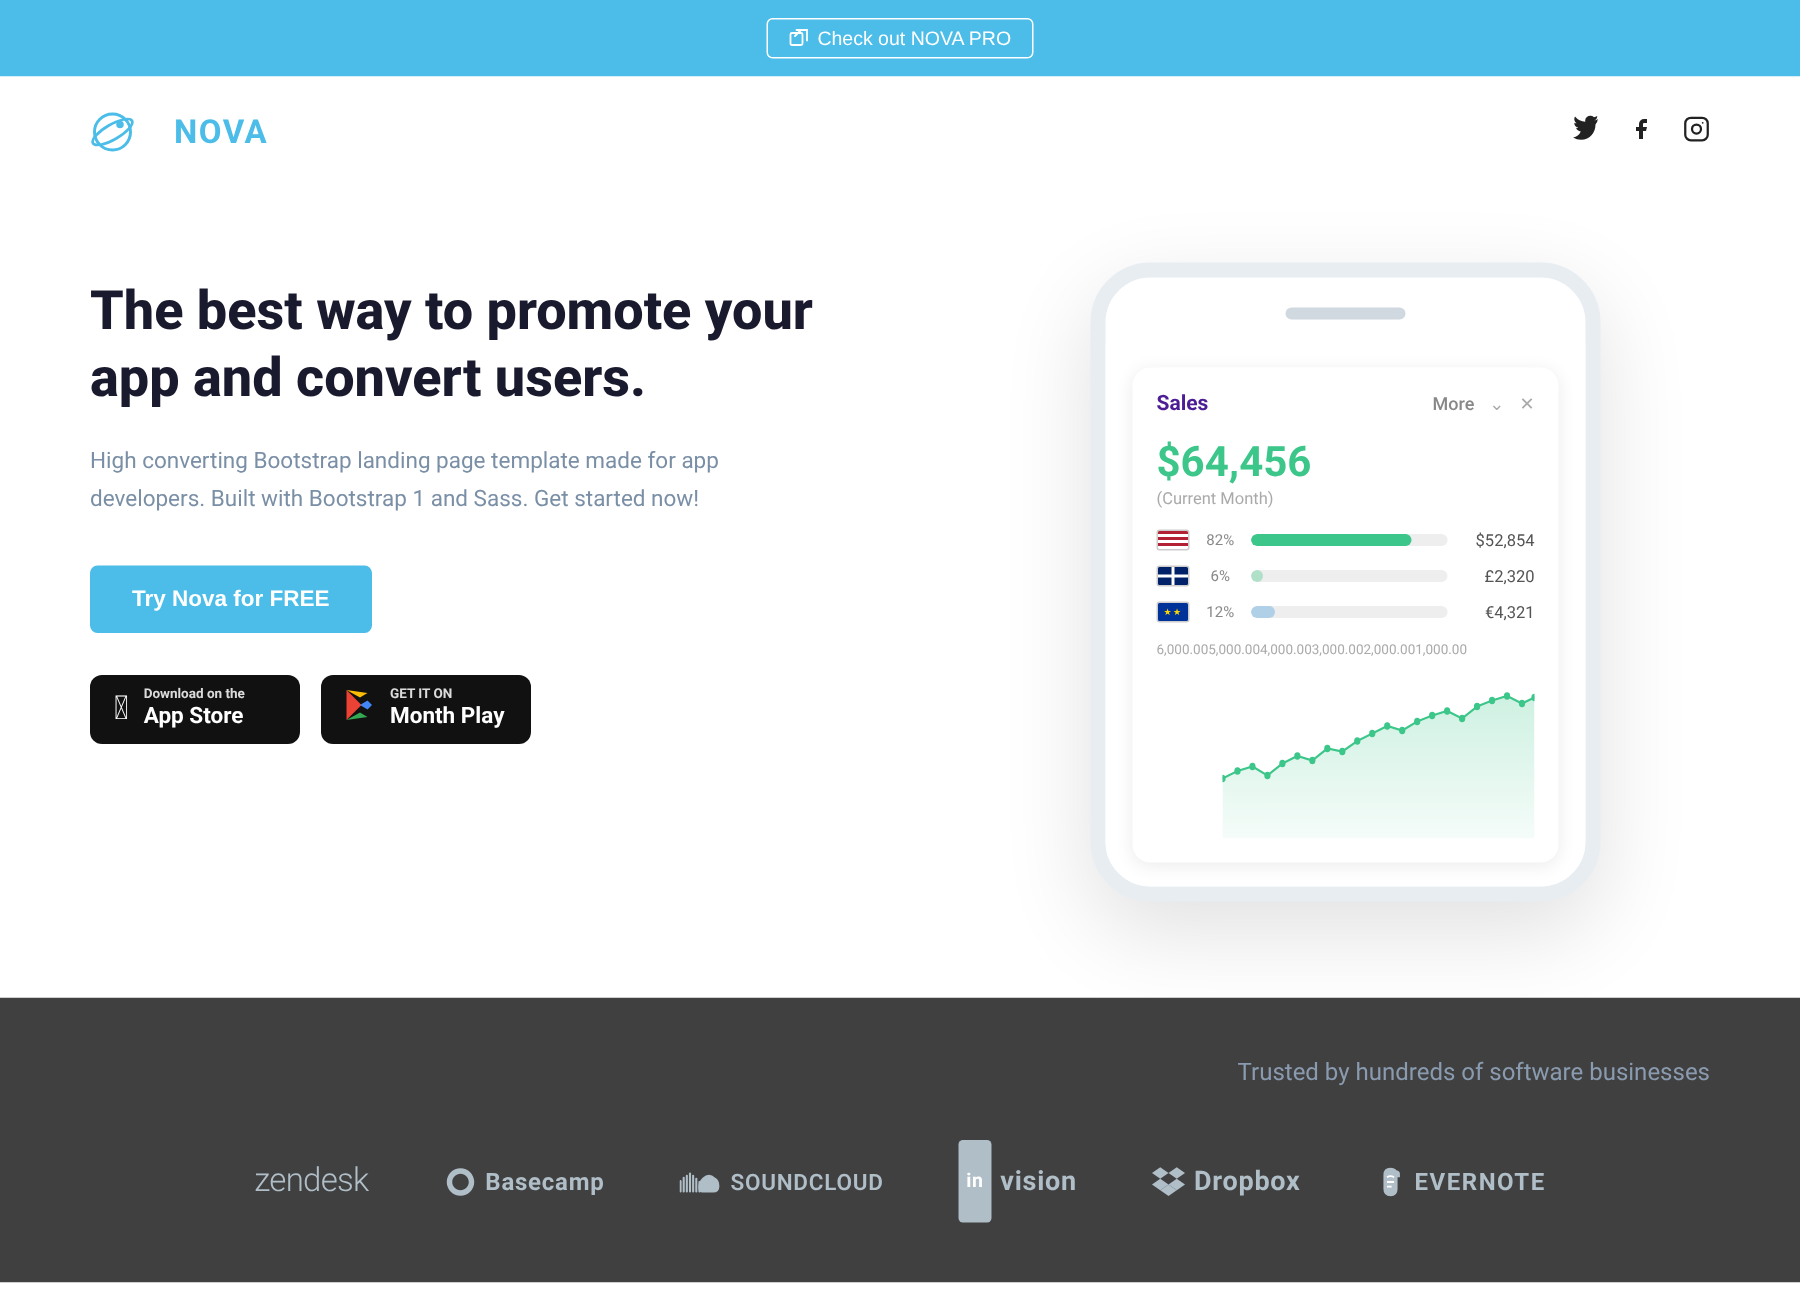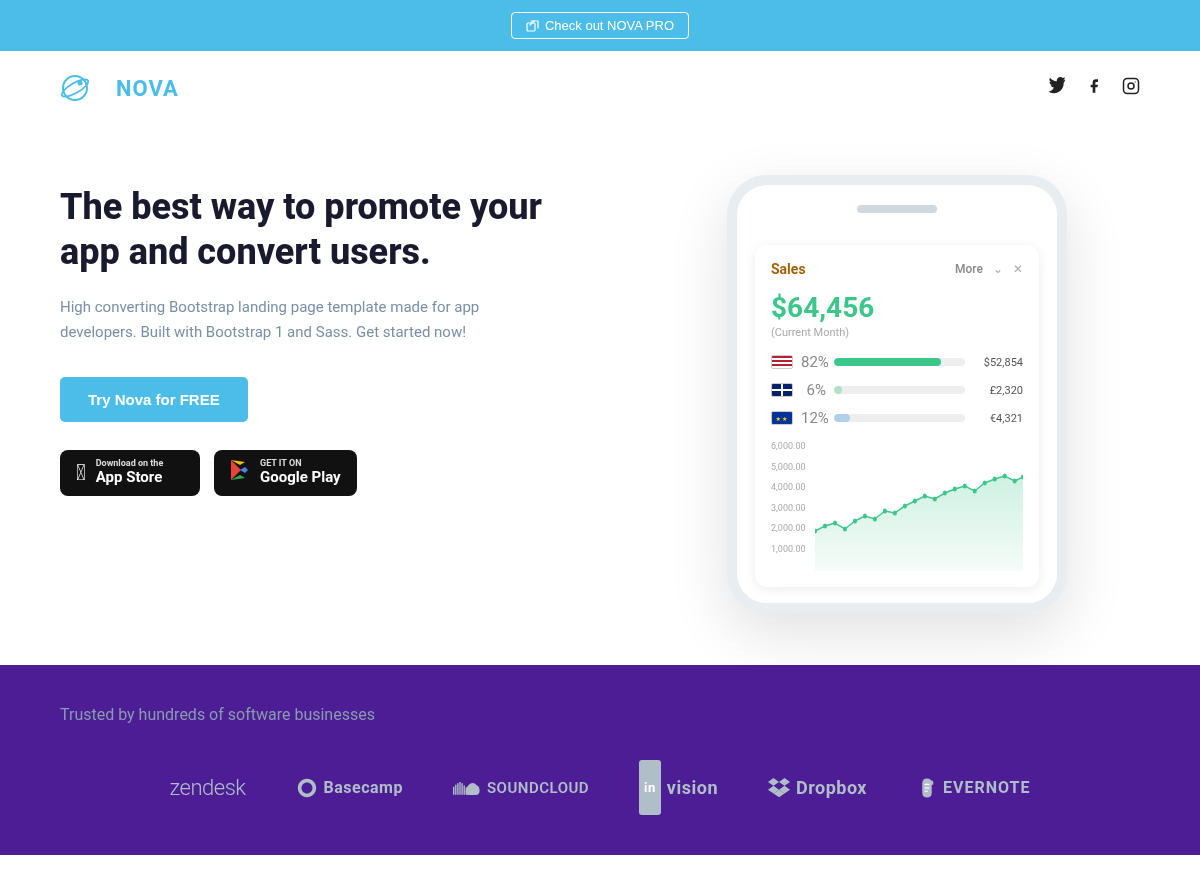--- a/index.html
+++ b/index.html
@@ -19,21 +19,21 @@
     }
     .top-banner span { font-weight: 400; }
     .check-out-btn {
       border: 1.5px solid #fff;
       border-radius: 4px;
       padding: 5px 14px;
       color: #fff;
       font-size: 13px;
       font-weight: 600;
       display: inline-flex;
-      align-items: flex-end;
+      align-items: center;
       gap: 6px;
       background: transparent;
       cursor: pointer;
     }
 
     
     .header {
       display: flex;
       align-items: center;
       justify-content: space-between;
@@ -178,21 +178,21 @@
     }
     .card-header {
       display: flex;
       justify-content: space-between;
       align-items: center;
       margin-bottom: 14px;
     }
     .card-title {
       font-size: 14px;
       font-weight: 700;
-      color: #a16207;
+      color: #4c1d95;
     }
     .card-controls {
       display: flex;
       align-items: center;
       gap: 10px;
       color: #aaa;
       font-size: 12px;
     }
     .card-controls .more { color: #888; font-weight: 500; }
     .card-amount {
@@ -215,24 +215,24 @@
     .flag {
       width: 22px;
       height: 14px;
       border-radius: 2px;
       flex-shrink: 0;
     }
     .flag-us { background: linear-gradient(#B22234 33%, #fff 33%, #fff 66%, #B22234 66%); }
     .flag-uk { background: #012169; }
     .flag-eu { background: #003399; }
     .bar-pct {
-      font-size: 15px;
+      font-size: 10px;
       color: #888;
       width: 25px;
-      text-align: right;
+      text-align: center;
     }
     .bar-track {
       flex: 1;
       height: 8px;
       background: #eee;
       border-radius: 4px;
       overflow: hidden;
     }
     .bar-fill {
       height: 100%;
@@ -253,36 +253,36 @@
       margin-top: 14px;
       height: 130px;
       position: relative;
     }
     .chart-labels {
       position: absolute;
       left: 0;
       top: 0;
       bottom: 17px;
       display: flex;
-      flex-direction: column;
+      flex-direction: row;
       justify-content: space-between;
       font-size: 9px;
       color: #aaa;
     }
     .chart-area {
       margin-left: 44px;
       height: 100%;
       position: relative;
     }
 
     
     .trusted-section {
-      background: #4c1d95;
+      background: #404040;
       padding: 40px 60px;
-      text-align: left;
+      text-align: right;
     }
     .trusted-title {
       font-size: 16px;
       color: #8a9bb0;
       margin-bottom: 36px;
       font-weight: 400;
     }
     .logos-row {
       display: flex;
       justify-content: center;
@@ -367,21 +367,21 @@
         <span class="store-btn-icon">
           <svg width="20" height="22" viewBox="0 0 20 22" xmlns="http://www.w3.org/2000/svg">
             <path d="M1 1l10 10L1 21" fill="#EA4335"></path>
             <path d="M1 1l9 5 5-3z" fill="#FBBC04"></path>
             <path d="M1 21l9-5 5 3z" fill="#34A853"></path>
             <path d="M15 8l3 3-3 3-5-3z" fill="#4285F4"></path>
           </svg>
         </span>
         <div class="store-btn-text">
           <span class="store-btn-small">GET IT ON</span>
-          <span class="store-btn-large">Google Play</span>
+          <span class="store-btn-large">Month Play</span>
         </div>
       </div>
     </div>
   </div>
 
   <div class="hero-phone">
     <div class="phone-frame">
       <div class="phone-notch"></div>
       <div class="phone-screen">
         <div class="phone-card">

